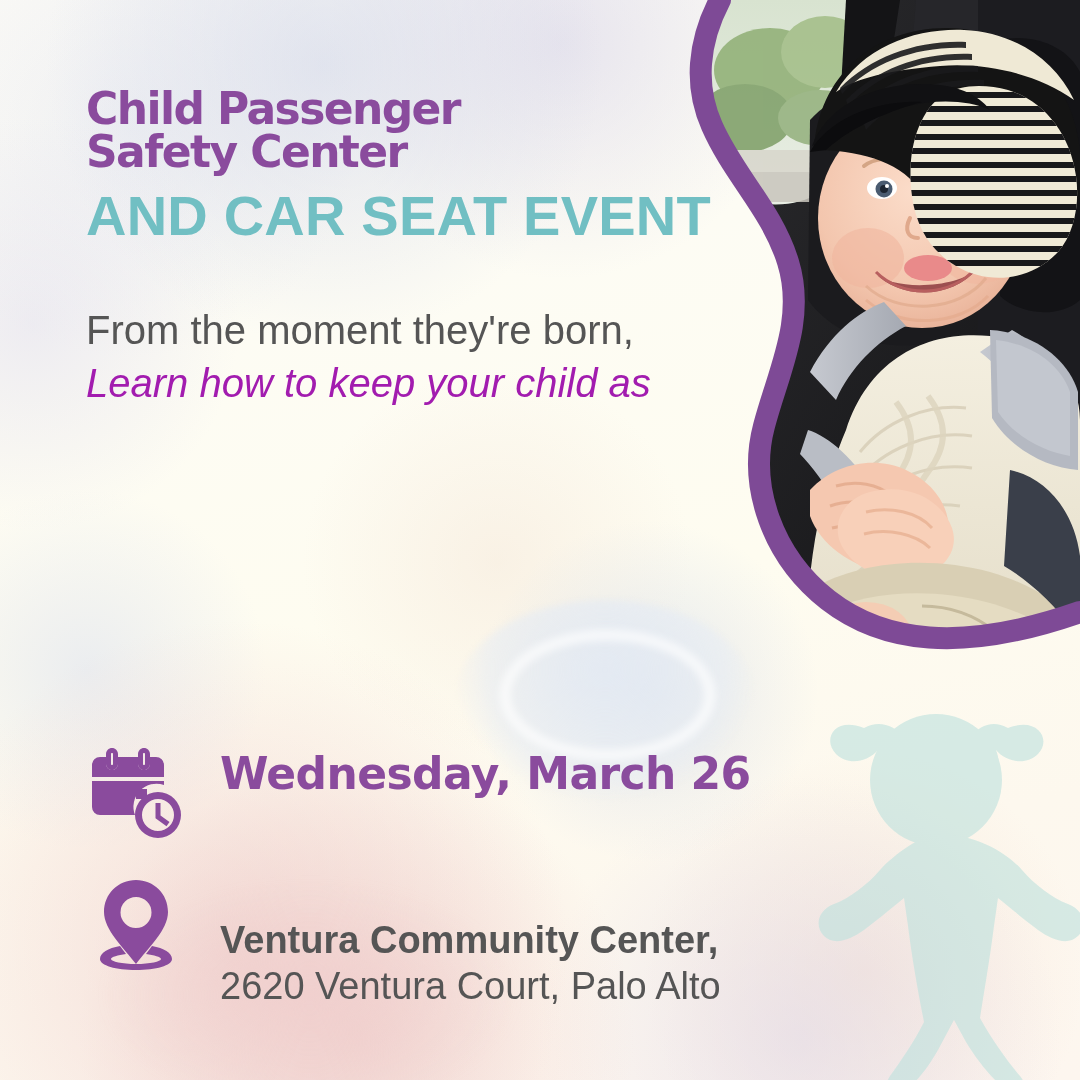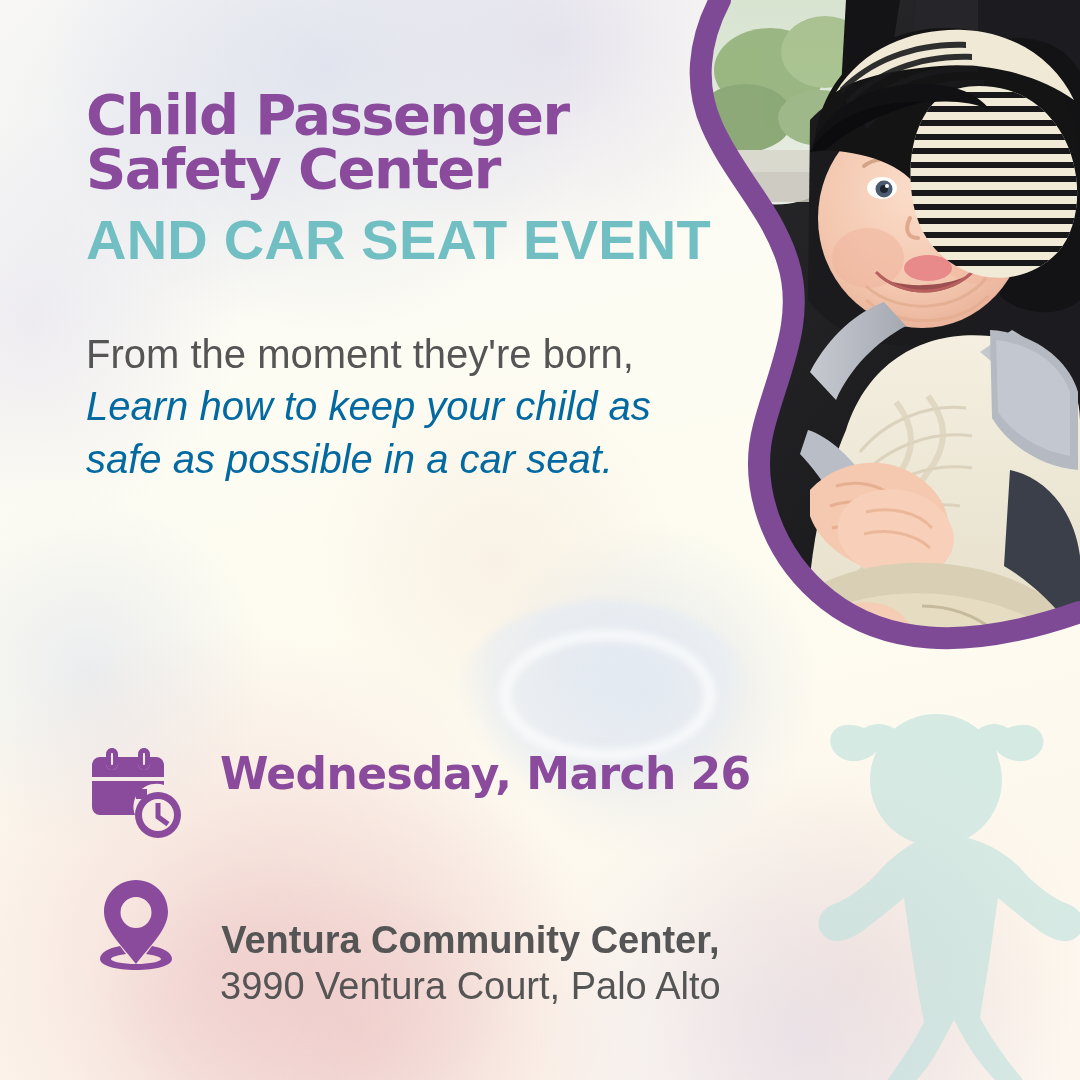--- a/index.html
+++ b/index.html
@@ -69,21 +69,21 @@
   .content{
     position:absolute;left:0;top:0;
     width:700px;height:1080px;
     padding:88px 0 0 86px;
   }
 
   .headline{
     color:#8A4B9D;
     font-family:"DejaVu Sans", sans-serif;
     font-weight:700;
-    font-size:56px;
+    font-size:44px;
     line-height:.97;
     letter-spacing:-1.6px;
     margin:0;
     white-space:nowrap;
   }
   .headline .ln{display:block;}
 
   .subhead{
     color:#71BFC3;
     font-family:"Liberation Sans", sans-serif;
@@ -97,27 +97,27 @@
   .body-copy{
     margin:56px 0 4px 0;
     font-family:"Liberation Sans", sans-serif;
     font-size:40px;
     line-height:1.32;
     color:#555555;
     font-weight:400;
   }
   .body-copy .ln{display:block;white-space:nowrap;}
   .body-copy .accent{
-    color:#0369a1;
+    color:#a21caf;
     font-style:italic;
     font-weight:500;
   }
 
   
-  .info-block{position:absolute;left:86px;top:748px;width:760px;text-align:center;}
+  .info-block{position:absolute;left:86px;top:748px;width:760px;}
   .info-row{display:flex;align-items:flex-start;gap:34px;}
   .info-row + .info-row{margin-top:38px;}
   .info-icon{flex:0 0 auto;width:100px;display:flex;justify-content:center;}
 
   .date-text{
     color:#8A4B9D;
     font-family:"DejaVu Sans", sans-serif;
     font-weight:700;
     font-size:44px;
     line-height:1.08;
@@ -368,21 +368,20 @@
     <h1 class="headline">
       <span class="ln">Child Passenger</span>
       <span class="ln">Safety Center</span>
     </h1>
 
     <div class="subhead">AND CAR SEAT EVENT</div>
 
     <div class="body-copy">
       <span class="ln">From the moment they're born,</span>
       <span class="ln accent">Learn how to keep your child as</span>
-      <span class="ln accent">safe as possible in a car seat.</span>
     </div>
   </div>
 
   <div class="info-block">
 
     <div class="info-row">
       <div class="info-icon">
         <svg width="96" height="92" viewBox="0 0 96 92" aria-hidden="true">
           <g fill="#8A4B9D">
 
@@ -415,18 +414,18 @@
             <path d="M40 2 C22 2 8 16 8 34 C8 52 28 70 40 86 C52 70 72 52 72 34 C72 16 58 2 40 2 z
                      m0 17 a15.5 15.5 0 1 1 0 31 a15.5 15.5 0 0 1 0-31 z"></path>
             <path d="M24 68 C12 70 4 75 4 81 C4 87.5 20 92 40 92 C60 92 76 87.5 76 81
                      C76 75 68 70 56 68 L50 76 C58 77 65 79 65 81 C65 83.5 54 86 40 86
                      C26 86 15 83.5 15 81 C15 79 22 77 30 76 z"></path>
           </g>
         </svg>
       </div>
       <div class="loc-text">
         <span class="ln">Ventura Community Center,</span>
-        <span class="ln">3990 Ventura Court, Palo Alto</span>
+        <span class="ln">2620 Ventura Court, Palo Alto</span>
       </div>
     </div>
 
   </div>
 </div>
 
 </body></html>

